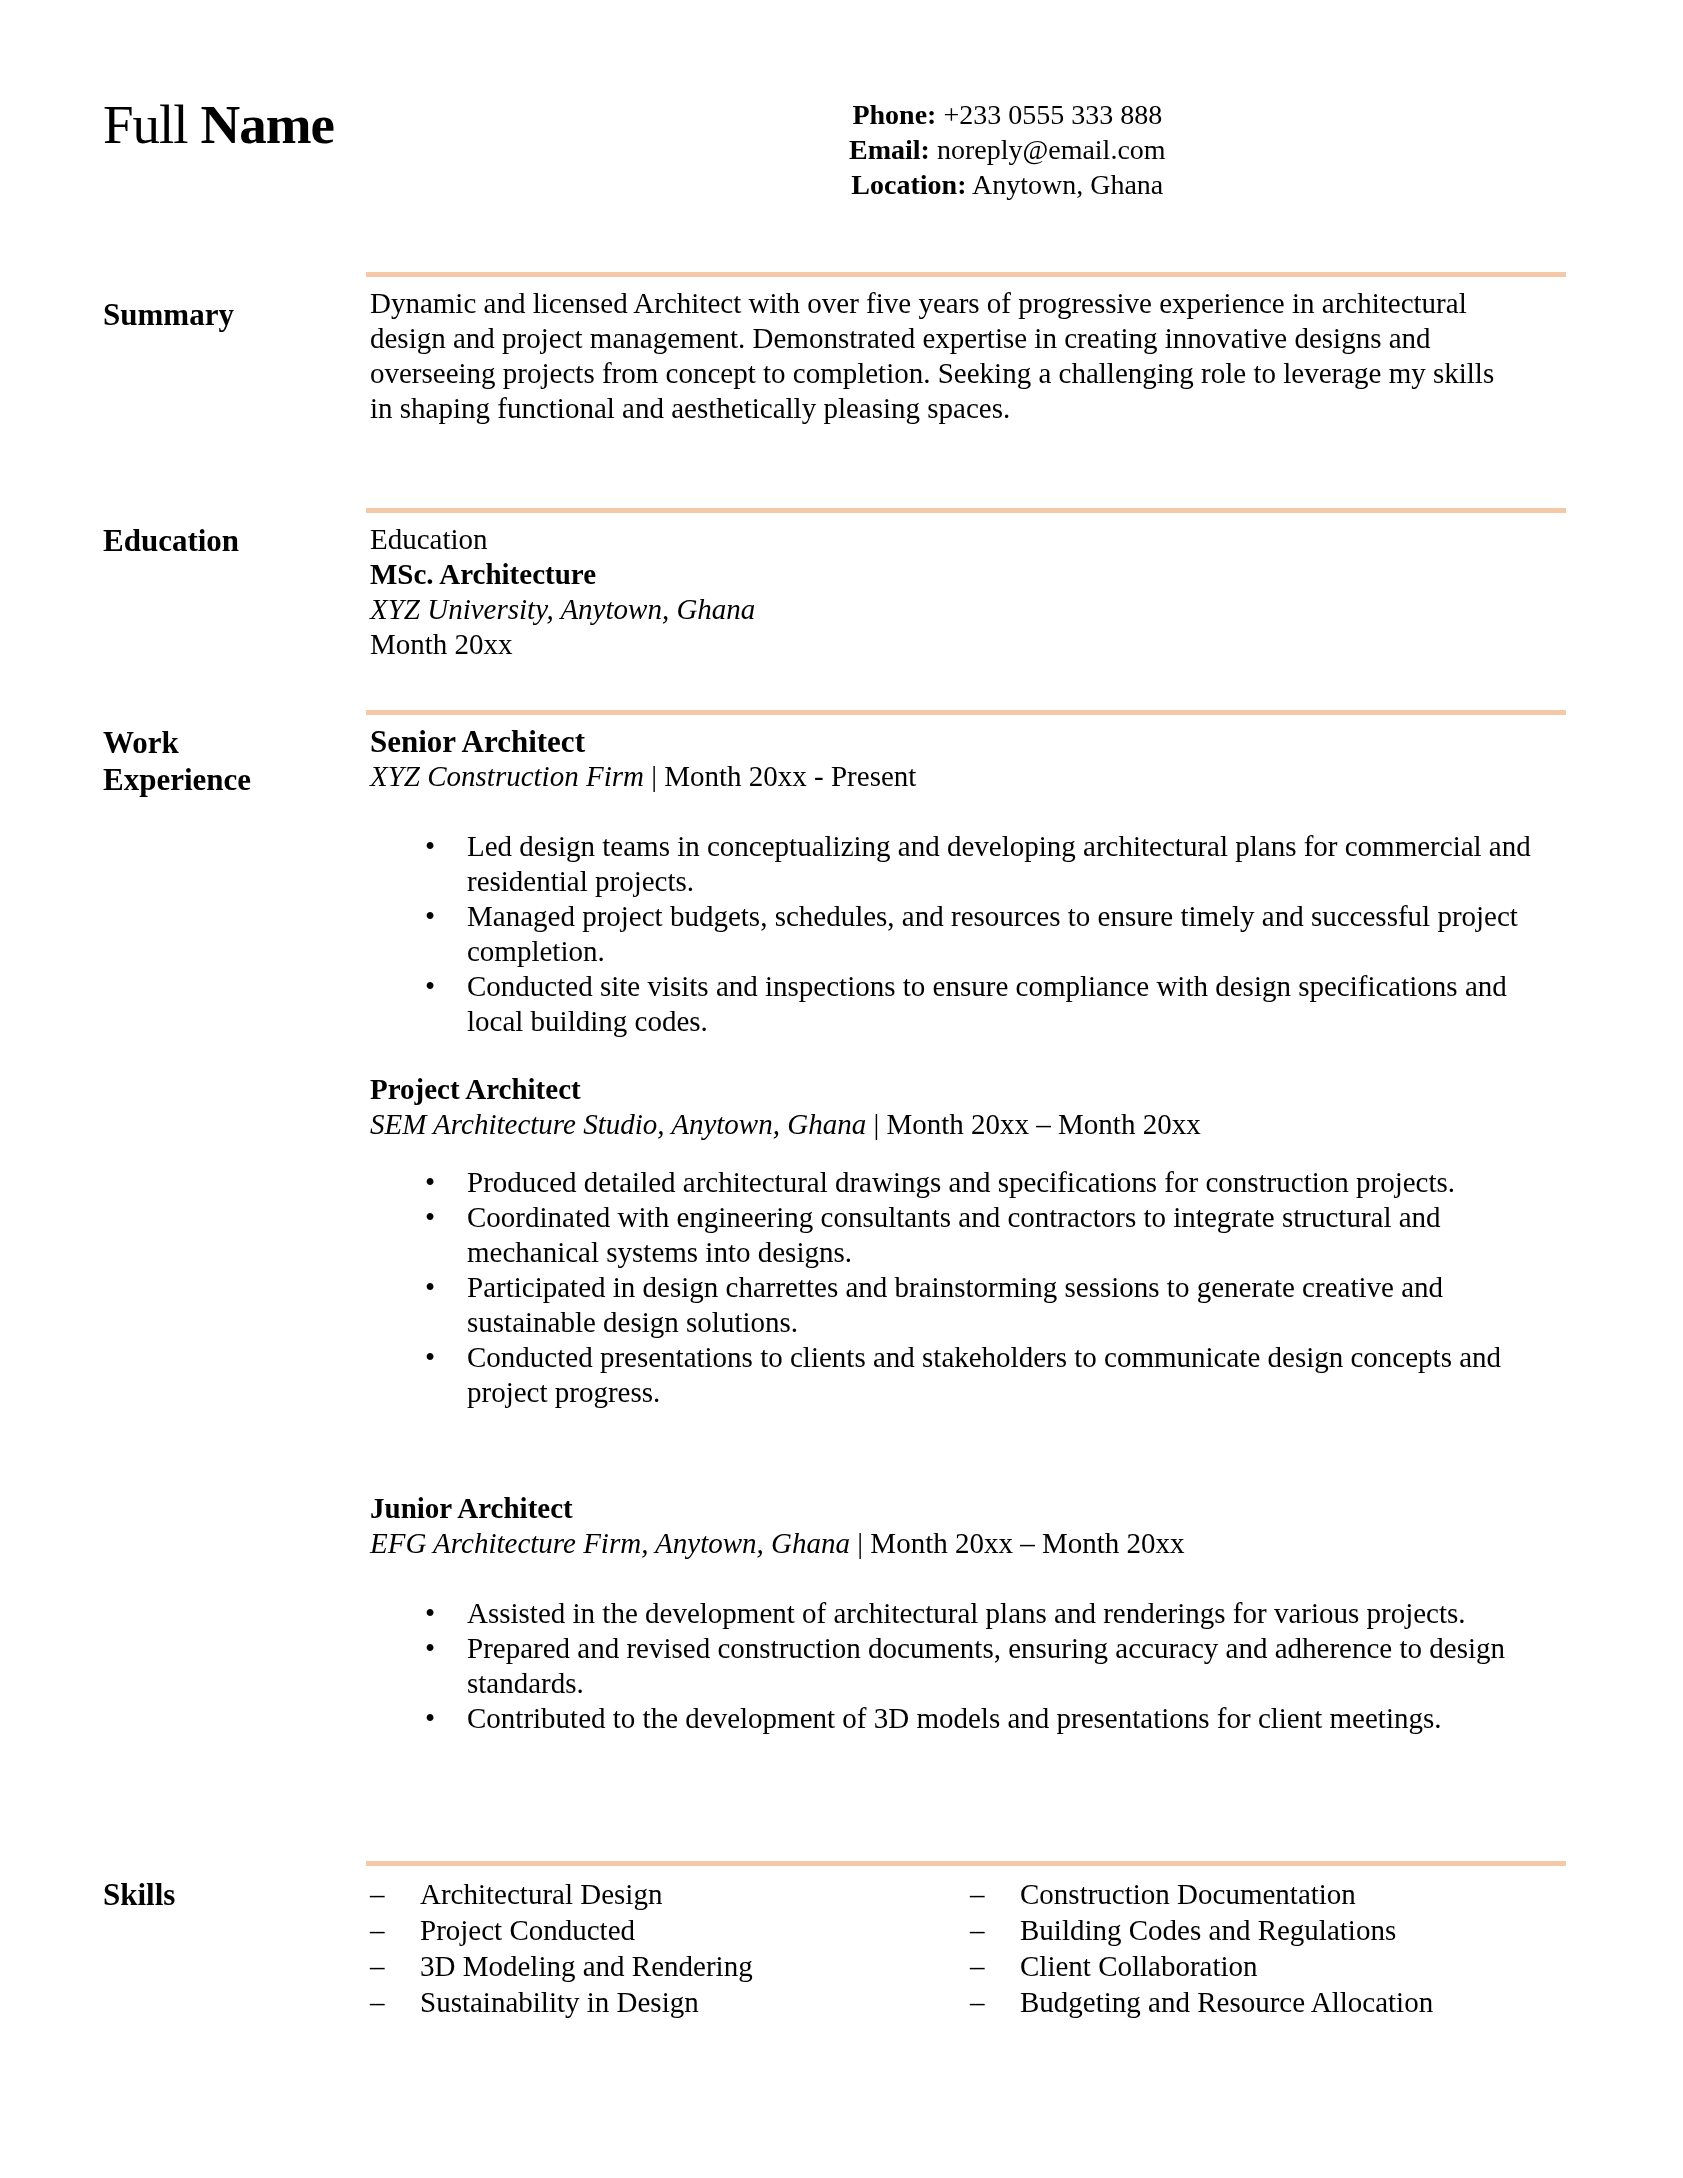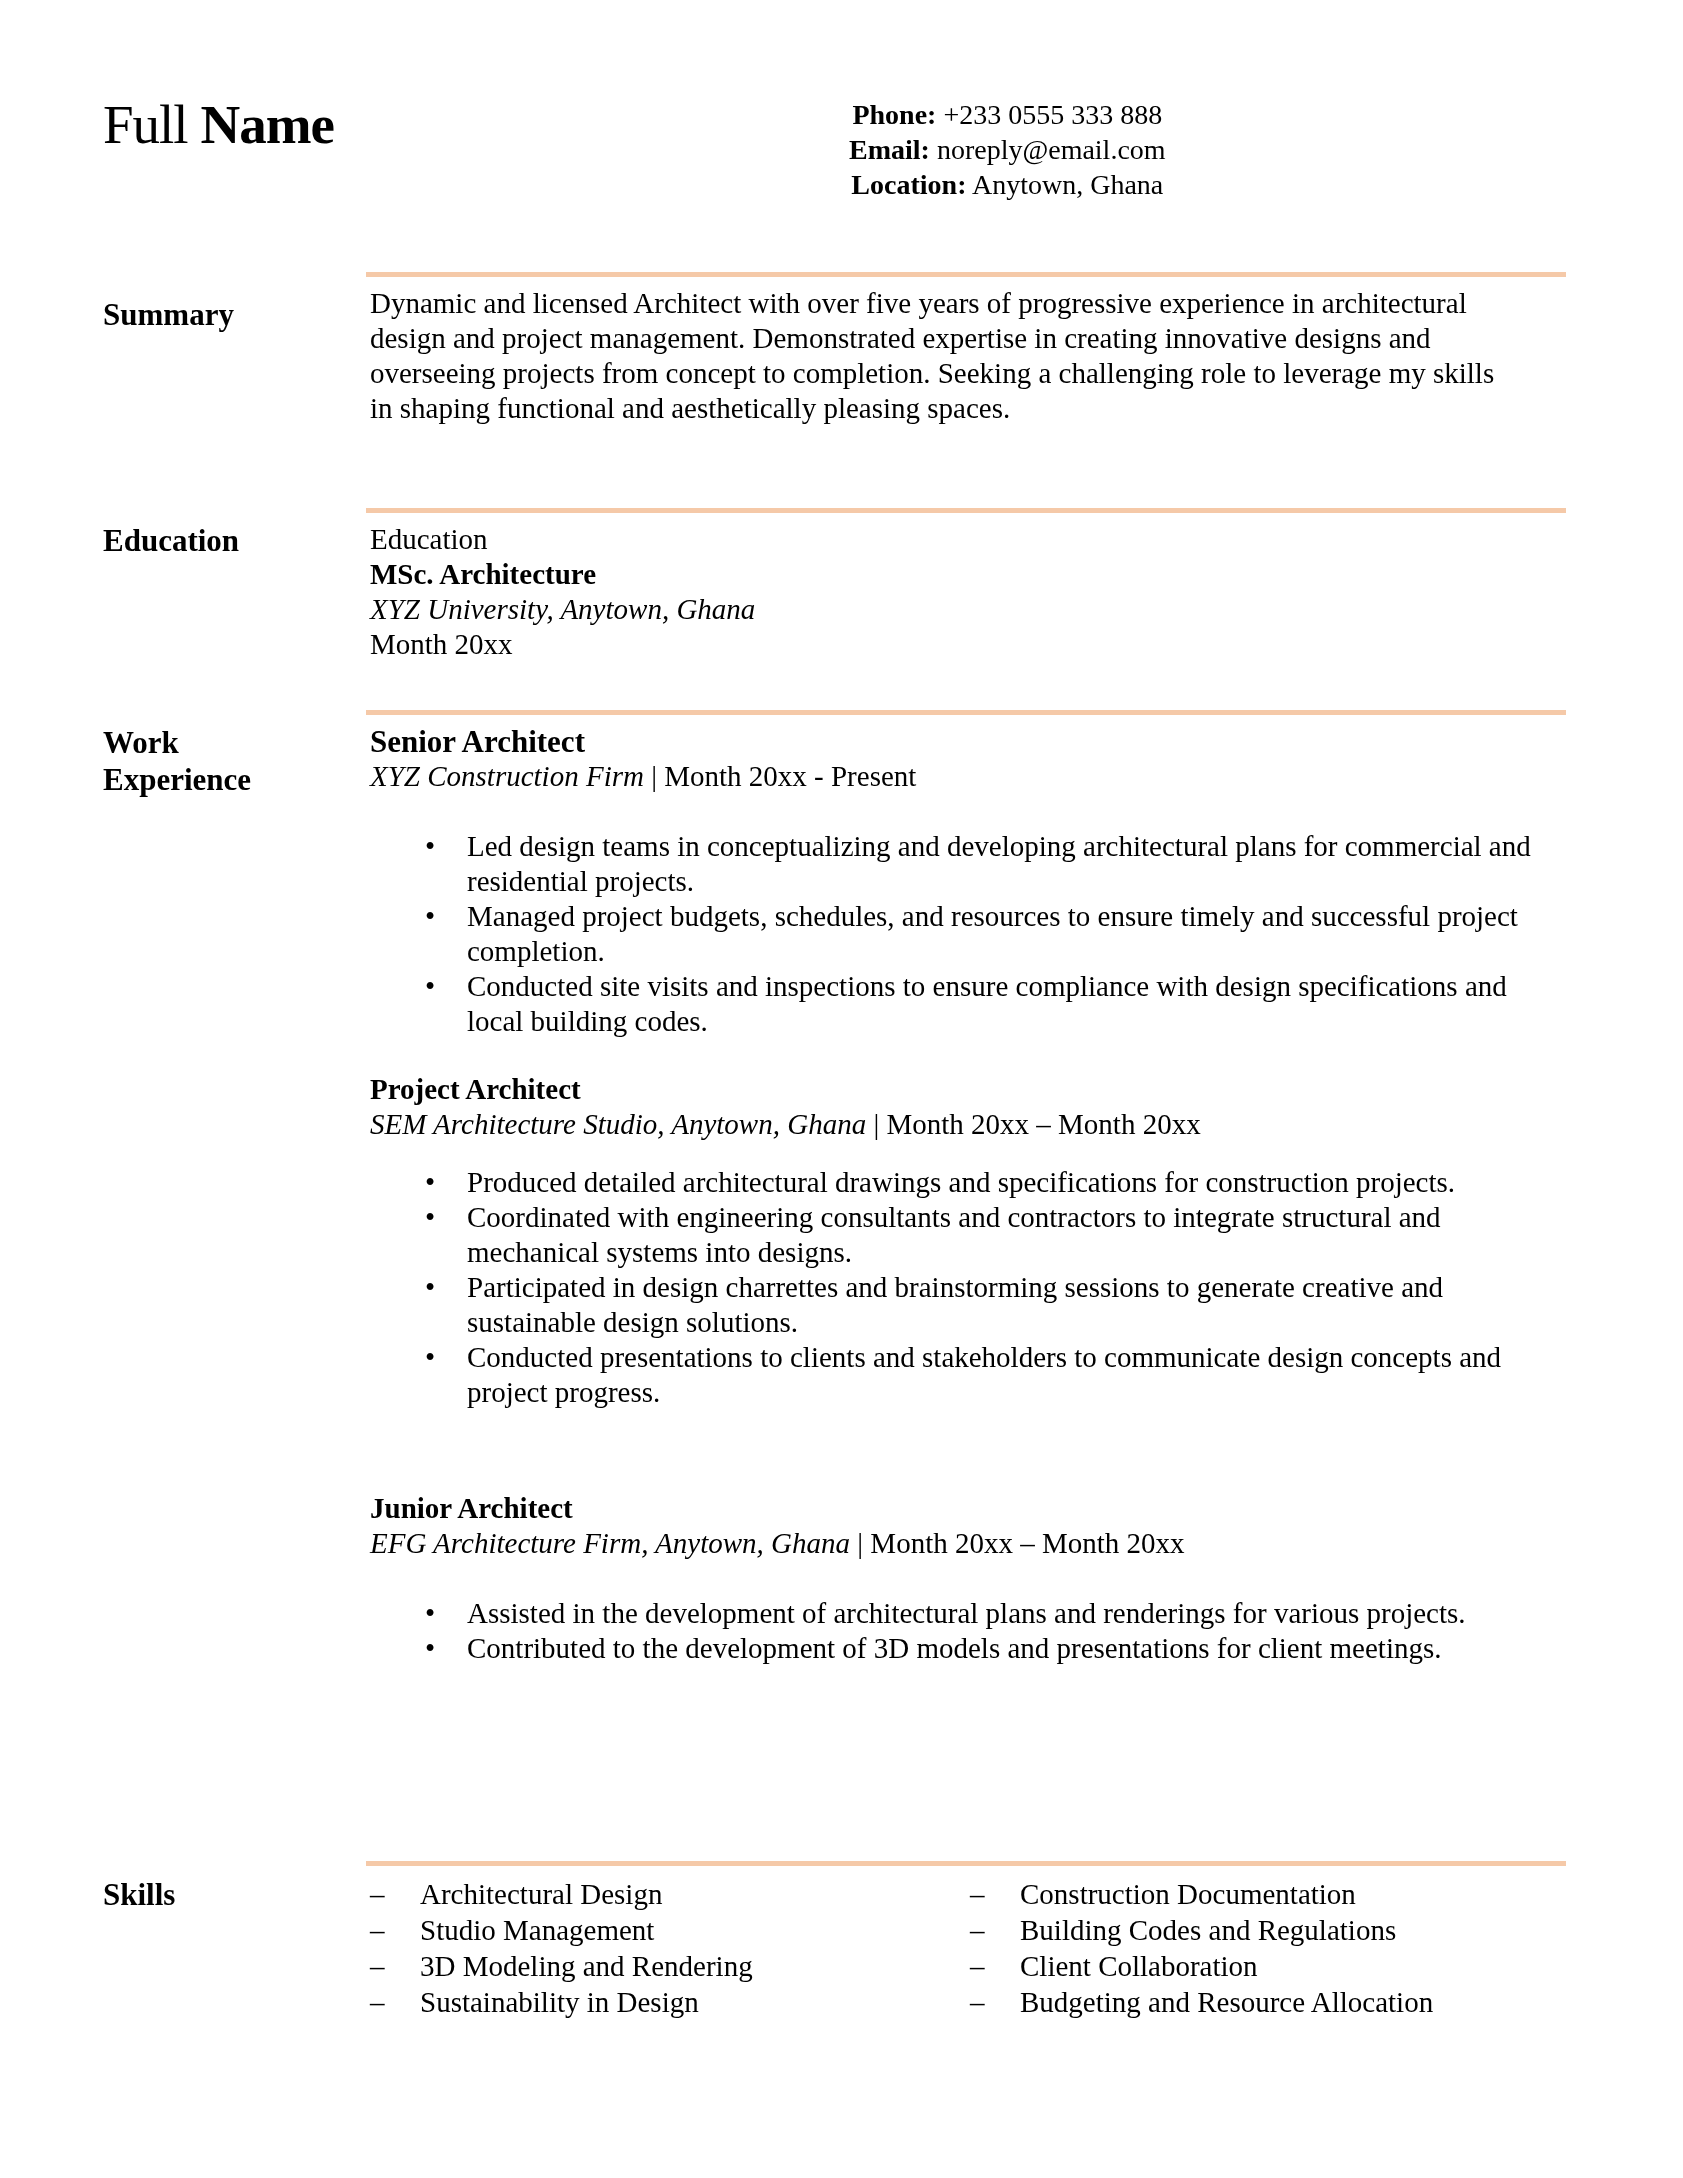--- a/index.html
+++ b/index.html
@@ -77,30 +77,31 @@
     <li>Participated in design charrettes and brainstorming sessions to generate creative and sustainable design solutions.</li>
     <li>Conducted presentations to clients and stakeholders to communicate design concepts and project progress.</li>
   </ul>
 </div>
 
 <div class="abs content body" style="top:1491px;">
   <div class="bold">Junior Architect</div>
   <div><span class="italic">EFG Architecture Firm, Anytown, Ghana</span><span> | Month 20xx – Month 20xx</span></div>
   <ul class="bullets" style="margin-top:35px;">
     <li>Assisted in the development of architectural plans and renderings for various projects.</li>
+    <li>Prepared and revised construction documents, ensuring accuracy and adherence to design standards.</li>
     <li>Contributed to the development of 3D models and presentations for client meetings.</li>
   </ul>
 </div>
 
 <div class="abs rule" style="top: 1861px; background: rgb(245, 201, 168);"></div>
 <div class="abs label" style="top:1876px;">Skills</div>
 
 <div class="abs skills-col" style="left:370px; top:1876px;">
   <div class="sk"><span class="dash">–</span><span>Architectural Design</span></div>
-  <div class="sk"><span class="dash">–</span><span>Studio Management</span></div>
+  <div class="sk"><span class="dash">–</span><span>Project Conducted</span></div>
   <div class="sk"><span class="dash">–</span><span>3D Modeling and Rendering</span></div>
   <div class="sk"><span class="dash">–</span><span>Sustainability in Design</span></div>
 </div>
 
 <div class="abs skills-col" style="left:970px; top:1876px;">
   <div class="sk"><span class="dash">–</span><span>Construction Documentation</span></div>
   <div class="sk"><span class="dash">–</span><span>Building Codes and Regulations</span></div>
   <div class="sk"><span class="dash">–</span><span>Client Collaboration</span></div>
   <div class="sk"><span class="dash">–</span><span>Budgeting and Resource Allocation</span></div>
 </div>

